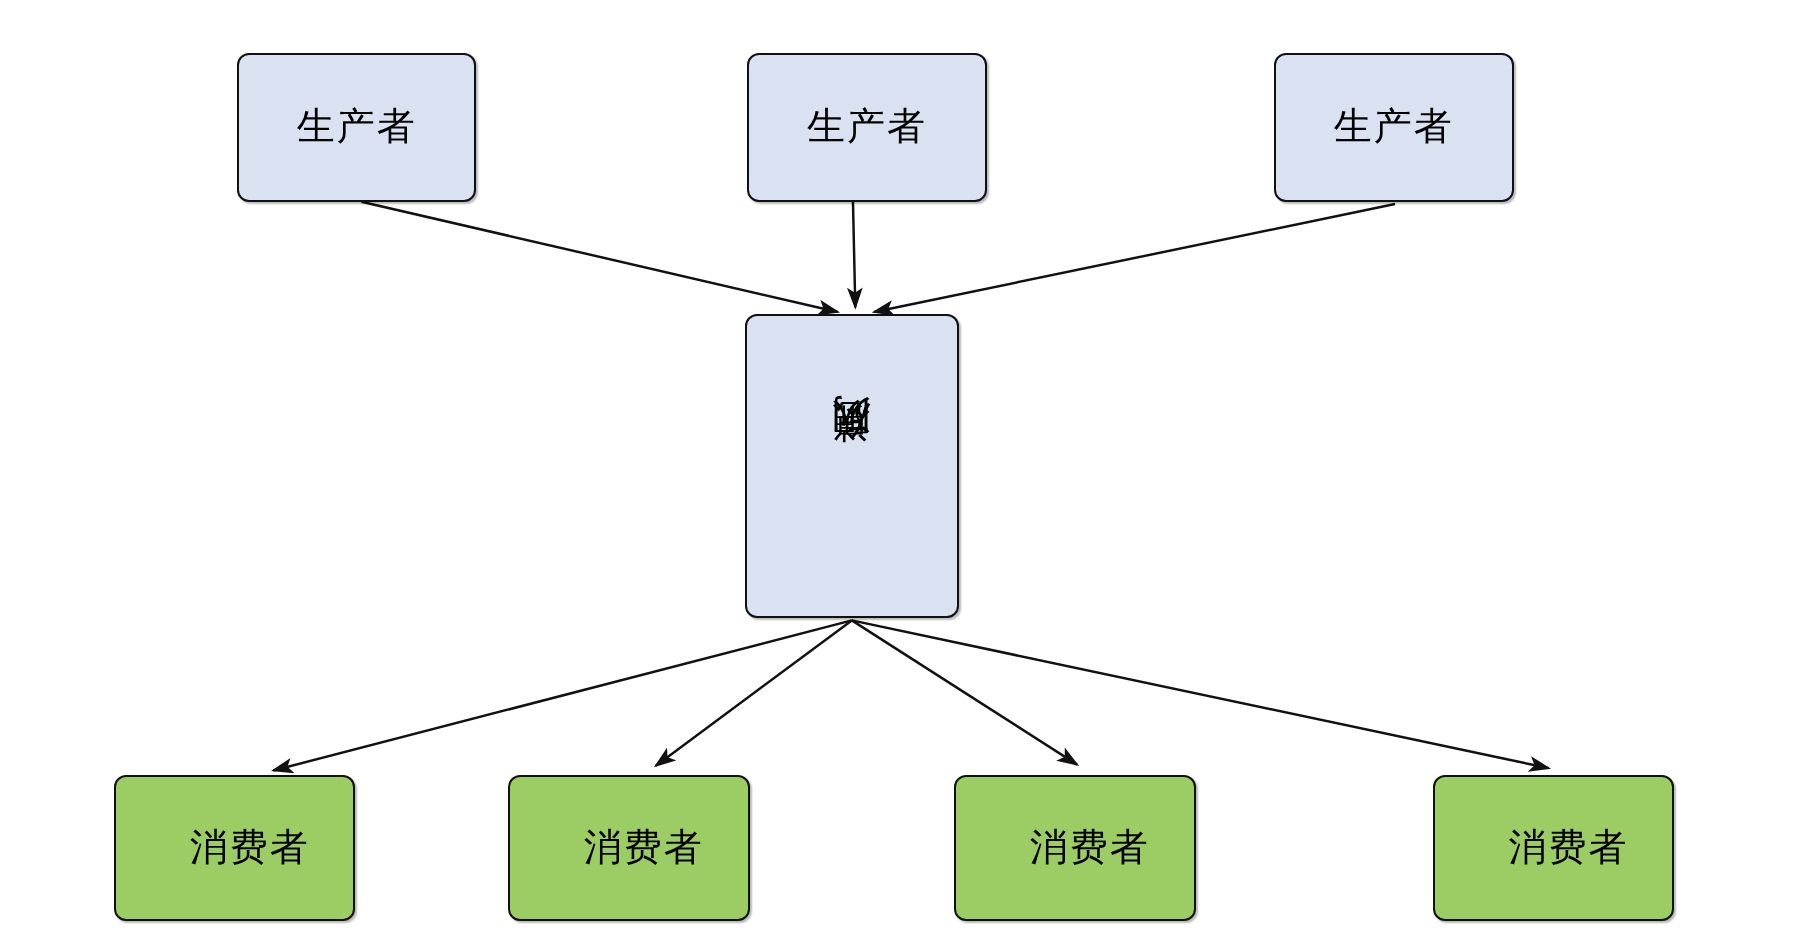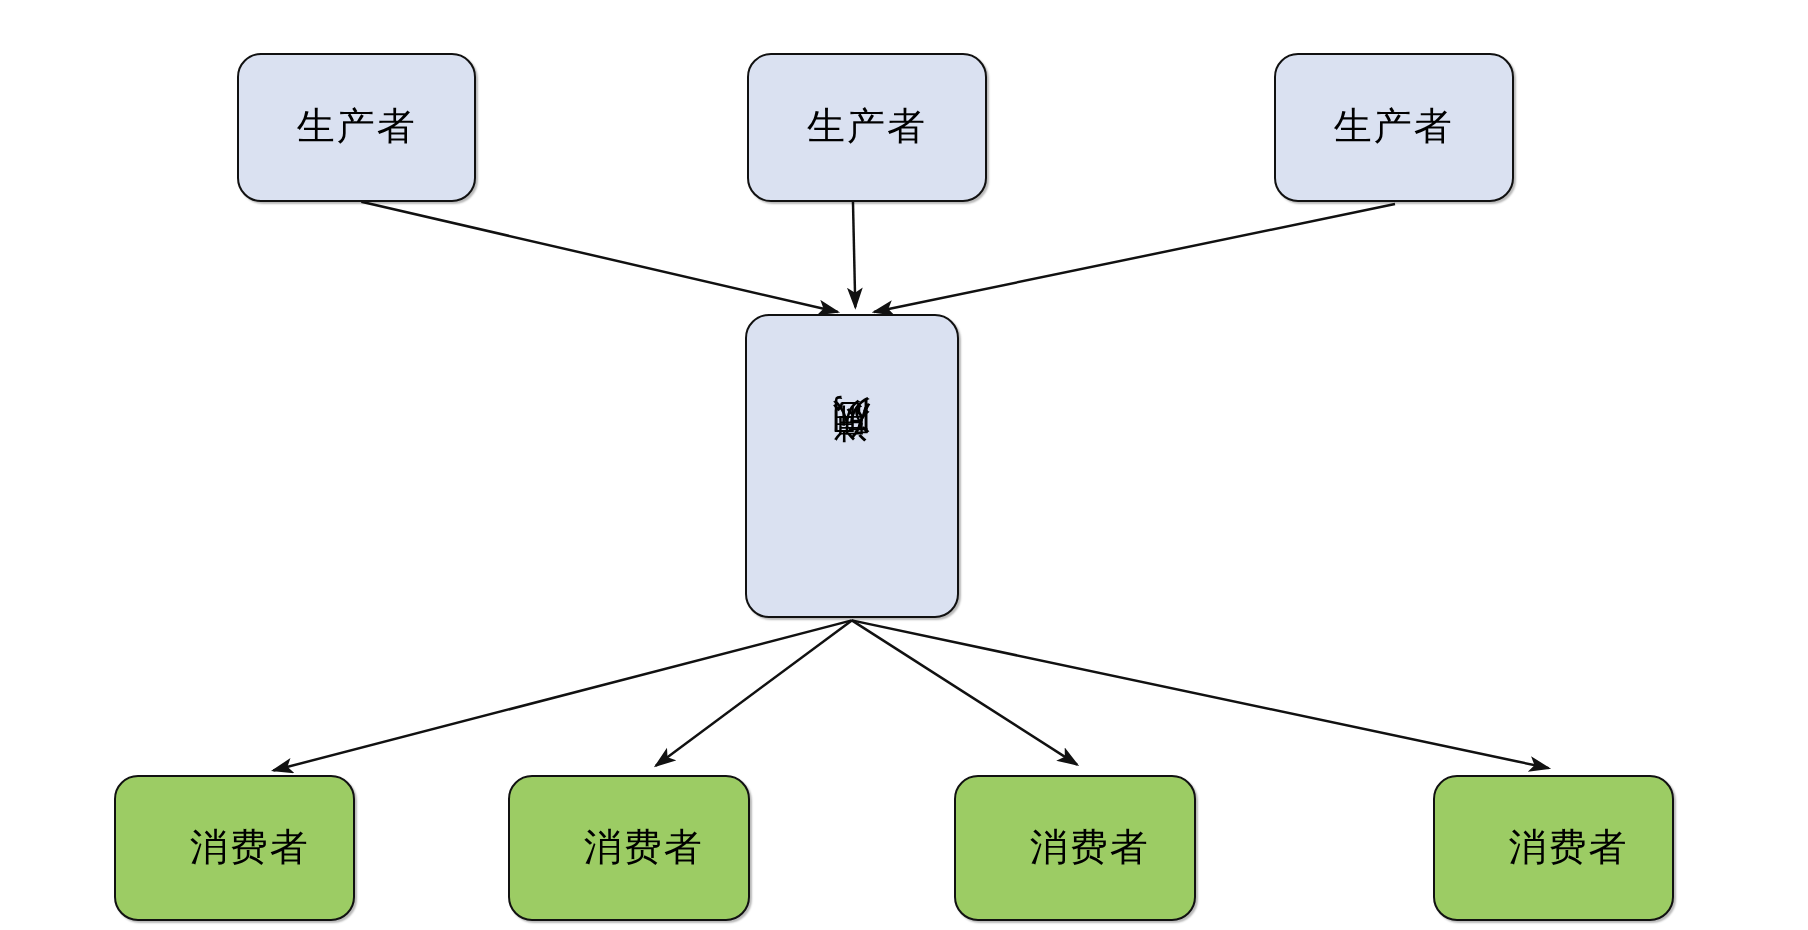--- a/index.html
+++ b/index.html
@@ -23,21 +23,21 @@
     left: 0;
     top: 0;
     width: 1808px;
     height: 930px;
     pointer-events: none;
   }
   .node {
     position: absolute;
     box-sizing: border-box;
     border: 2px solid #111111;
-    border-radius: 24px;
+    border-radius: 12px;
     display: flex;
     align-items: center;
     justify-content: center;
     font-size: 38px;
     line-height: 1.1;
     color: #000000;
     letter-spacing: 2px;
     font-family: "DejaVu Sans", "Liberation Sans", sans-serif;
     box-shadow: 2px 2px 2px rgba(0,0,0,0.28);
   }

